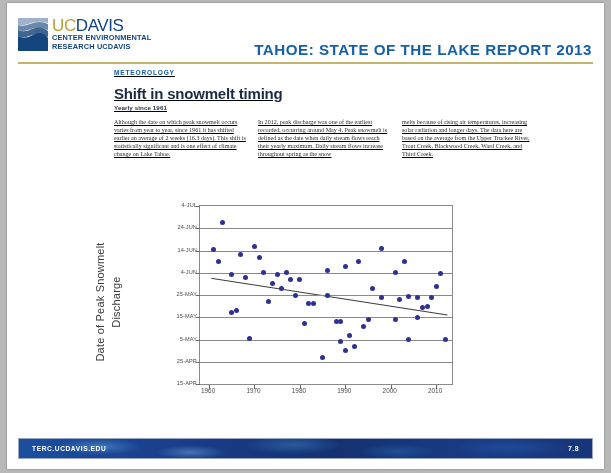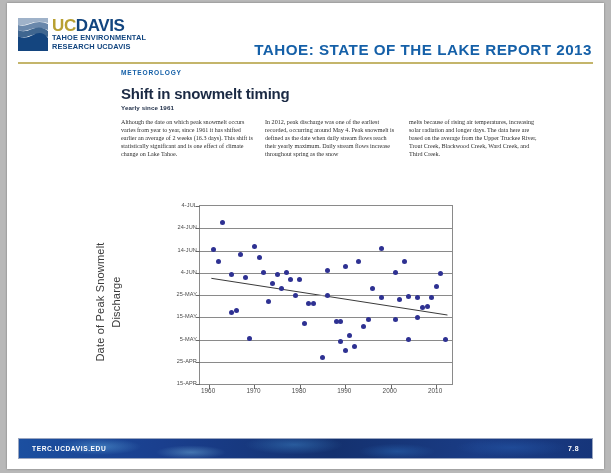--- a/index.html
+++ b/index.html
@@ -45,21 +45,21 @@
     height: 33px;
   }
   #logo-text {
     position: absolute;
     left: 34px;
     top: 0px;
     width: 145px;
   }
   .logo-ucdavis {
     font-size: 17px;
-    font-weight: bold;
+    font-weight: normal;
     letter-spacing: -0.4px;
     line-height: 17px;
     white-space: nowrap;
   }
   .logo-uc { color: #b8a032; }
   .logo-davis { color: #12457f; }
   .logo-sub {
     color: #12457f;
     font-size: 7.4px;
     font-weight: bold;
@@ -82,23 +82,24 @@
     left: 11px;
     top: 59px;
     width: 575px;
     height: 2px;
     background: #c4b56b;
   }
 
   
   #article {
     position: absolute;
-    left: 114px;
+    left: 107px;
     top: 66px;
     width: 420px;
+    text-decoration: underline;
   }
   #kicker {
     color: #1560a8;
     font-size: 6.6px;
     font-weight: bold;
     letter-spacing: 0.8px;
     margin-bottom: 9px;
   }
   #headline {
     color: #1b2a44;
@@ -272,21 +273,21 @@
     <div id="logo">
       <svg id="logo-mark" viewBox="0 0 30 33">
         <rect x="0" y="0" width="30" height="33" fill="#ffffff"></rect>
         <path d="M0,0 L30,0 L30,5 Q20,2 10,6 Q5,8 0,7 Z" fill="#9fb2c9"></path>
         <path d="M0,7 Q5,9 12,6 Q22,2 30,6 L30,12 Q20,8 10,12 Q4,14 0,12 Z" fill="#6a88ab"></path>
         <path d="M0,12 Q6,15 14,11 Q23,7 30,13 L30,19 Q21,14 11,18 Q4,21 0,18 Z" fill="#3f6690"></path>
         <path d="M0,18 Q6,22 15,17 Q24,12 30,20 L30,33 L0,33 Z" fill="#14457f"></path>
       </svg>
       <div id="logo-text">
         <div class="logo-ucdavis"><span class="logo-uc">UC</span><span class="logo-davis">DAVIS</span></div>
-        <div class="logo-sub">TAHOE ENVIRONMENTAL</div>
+        <div class="logo-sub">CENTER ENVIRONMENTAL</div>
         <div class="logo-sub">RESEARCH UCDAVIS</div>
       </div>
     </div>
 
     <div id="report-title">TAHOE: STATE OF THE LAKE REPORT 2013</div>
     <div id="header-rule"></div>
   </div>
 
   <div id="article">
     <div id="kicker">METEOROLOGY</div>

